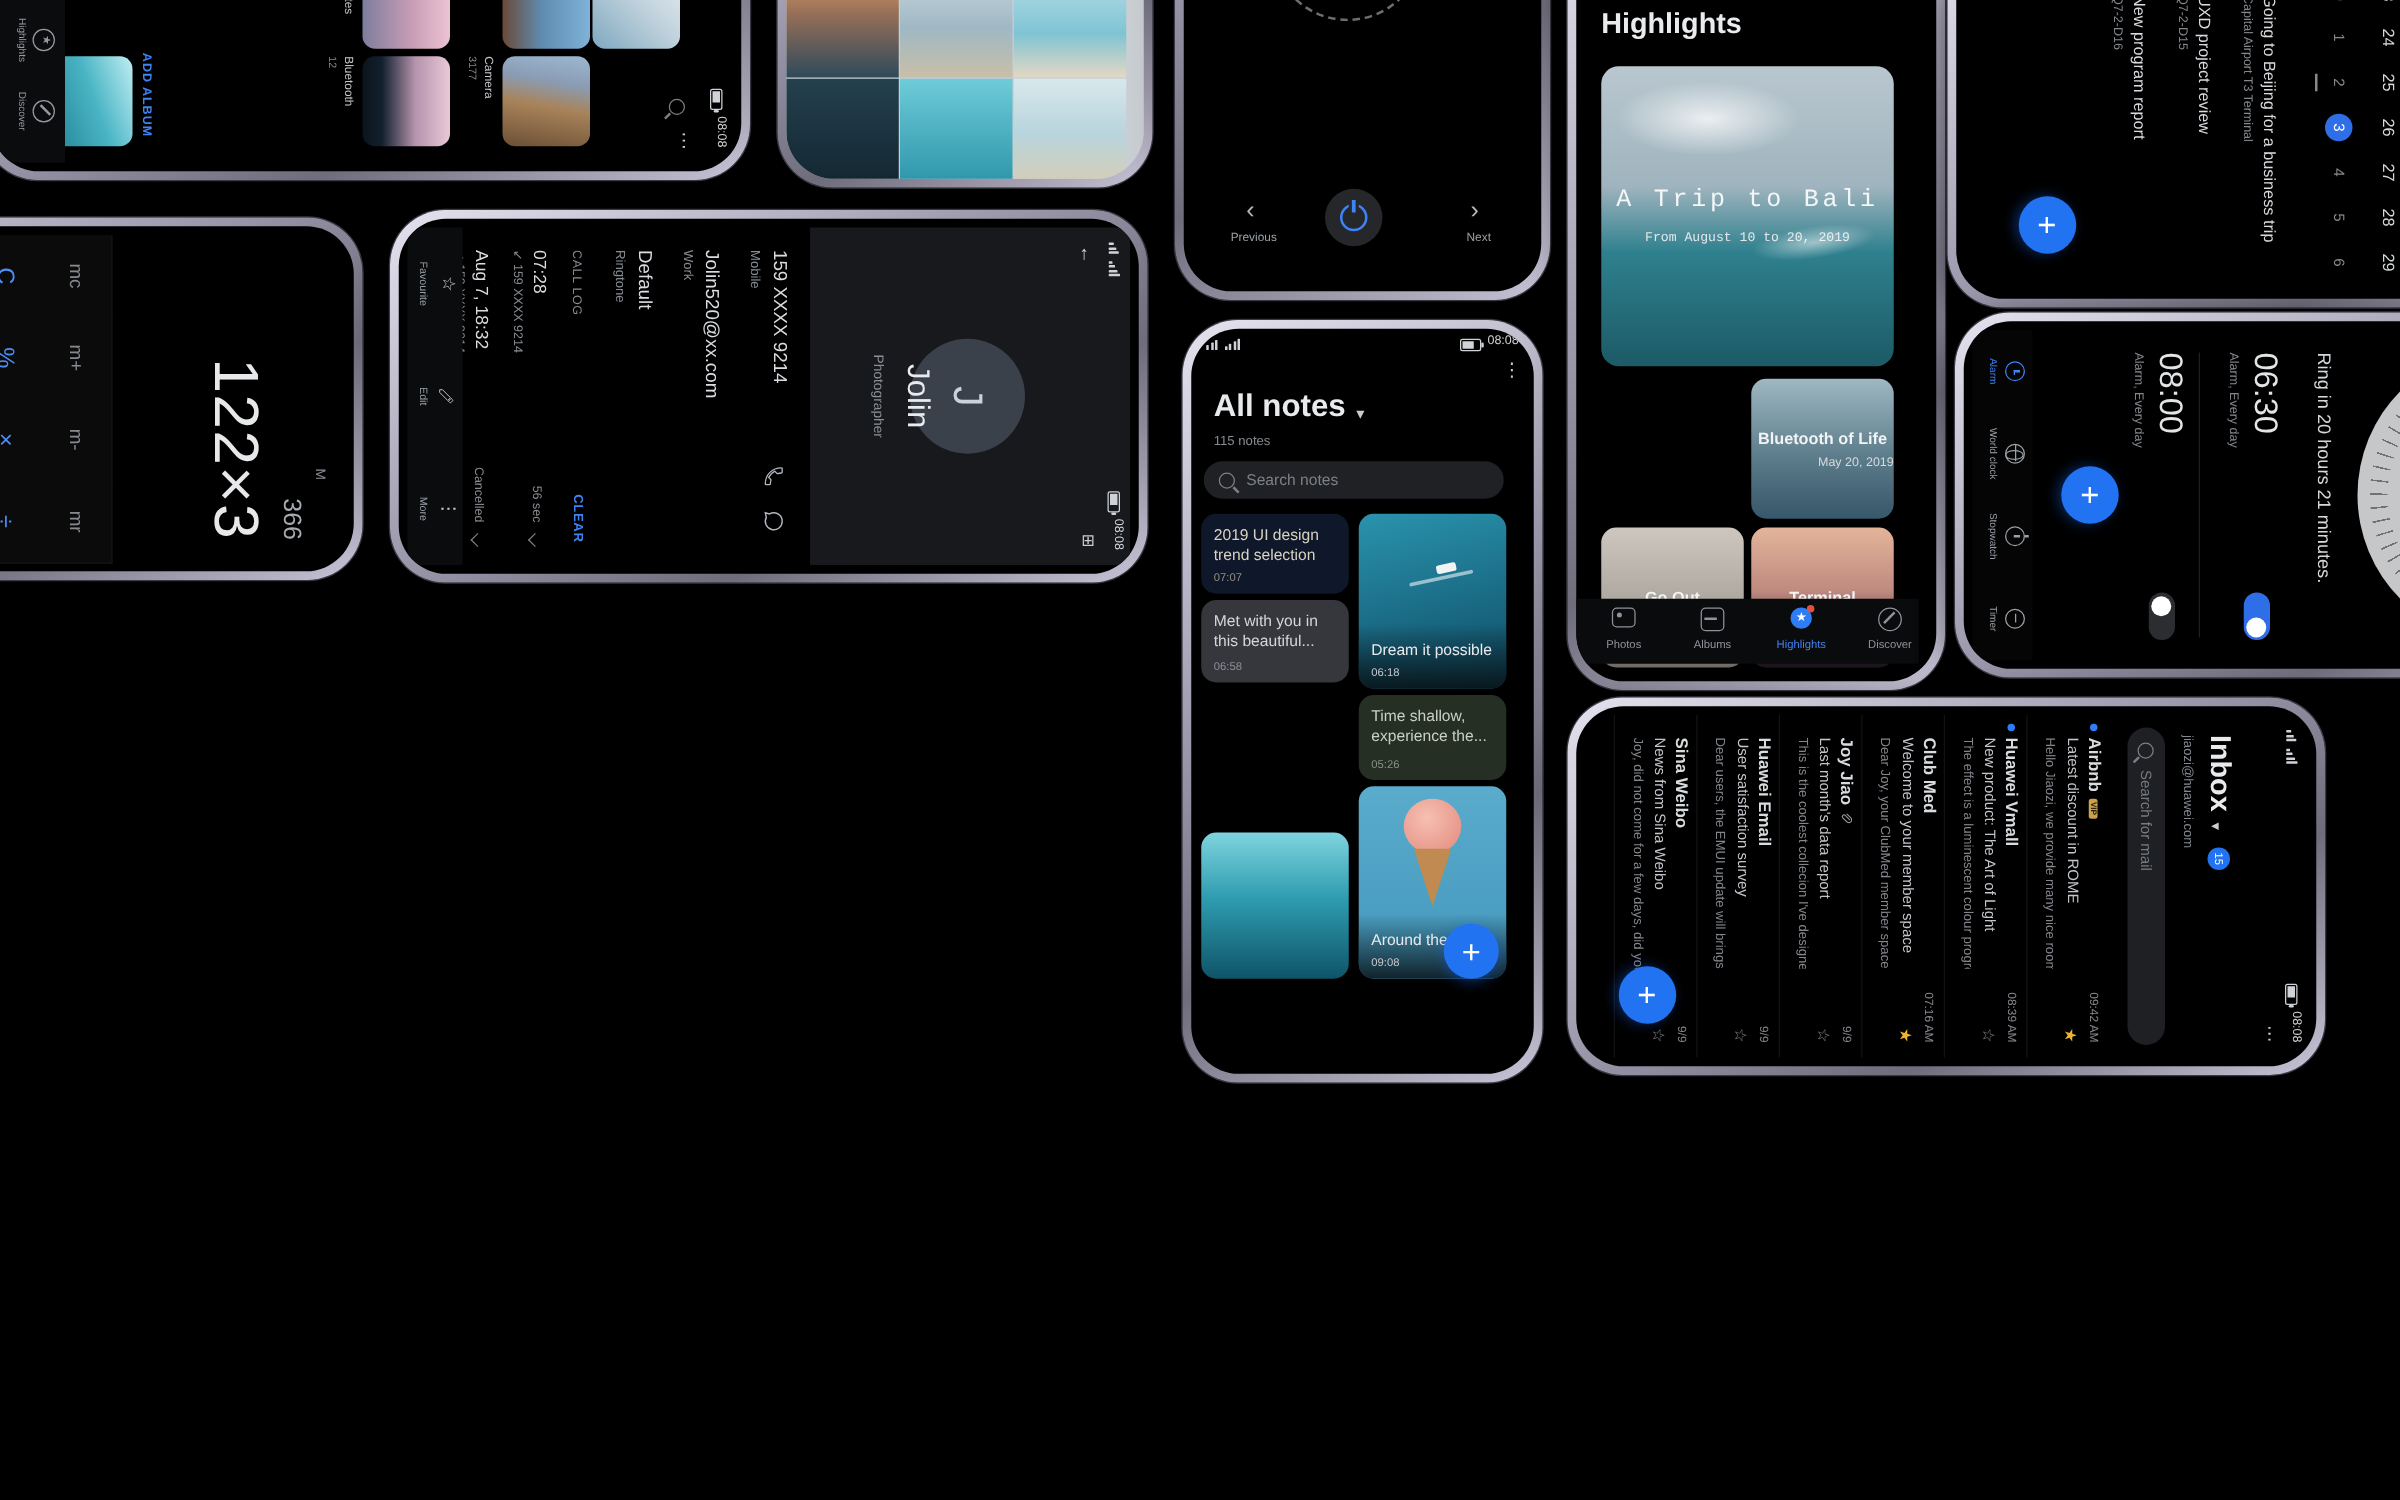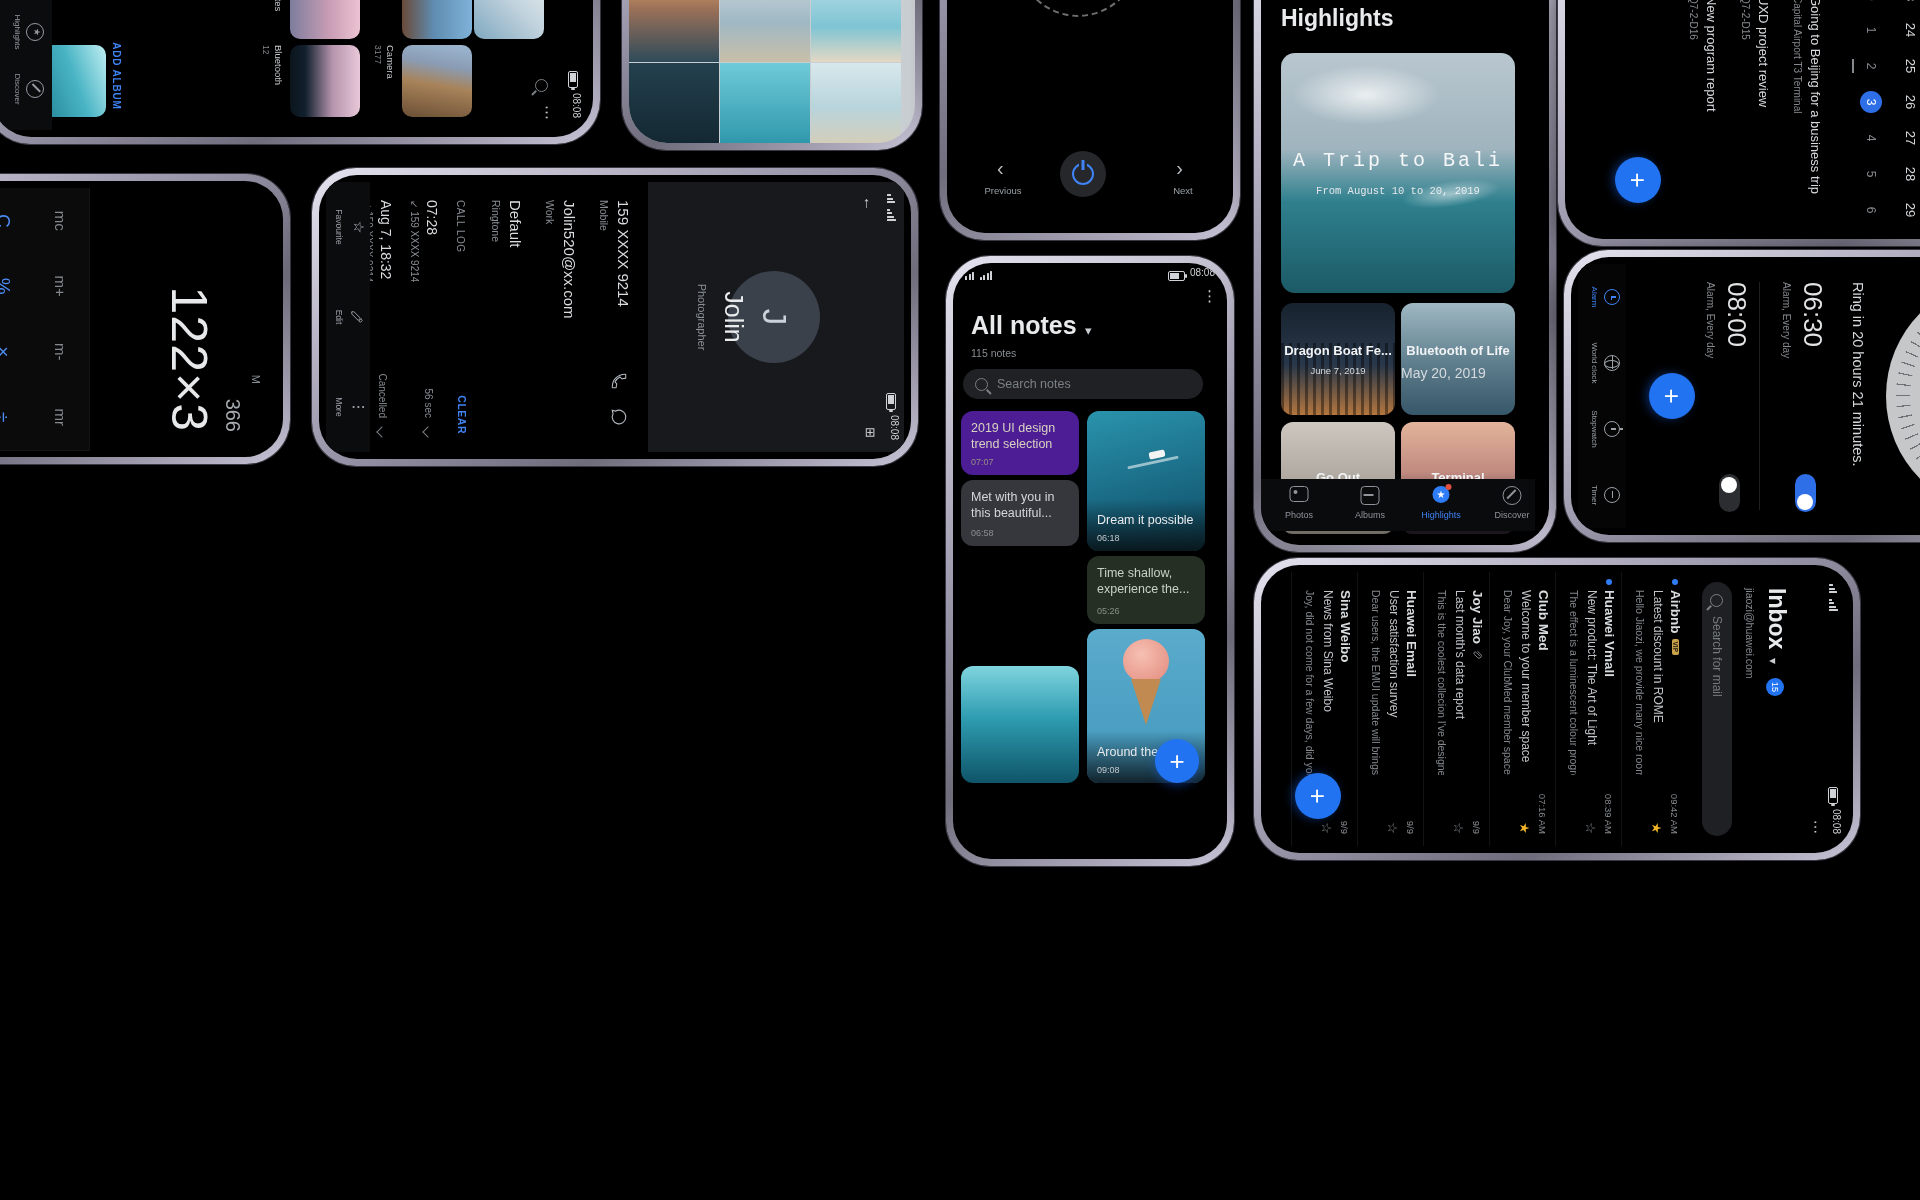--- a/index.html
+++ b/index.html
@@ -262,21 +262,21 @@
           <i style="height: 6px;"></i>
           <i style="height: 8px;"></i>
           <i style="height: 3px; margin-left: 4px;"></i>
           <i style="height: 5px;"></i>
           <i style="height: 7px;"></i>
           <i style="height: 9px;"></i>
         </div>
         <div class="batt" style="position: absolute; right: 42px; top: 8px; width: 15px; height: 8px;"></div>
         <div style="position: absolute; right: 12px; top: 4px; font-size: 10px; color: rgb(207, 210, 214);">08:08</div>
         <div style="position: absolute; right: 10px; top: 24px; font-size: 15px; color: rgb(201, 204, 208);">⋮</div>
-        <div style="position: absolute; left: 8px; top: 148px; width: 118px; height: 64px; border-radius: 12px; overflow: hidden; background: #4c1d95;">
+        <div style="position: absolute; left: 8px; top: 148px; width: 118px; height: 64px; border-radius: 12px; overflow: hidden; background: #0f172a;">
           <div style="position: absolute; left: 10px; top: 9px; width: 98px; font-size: 12.5px; line-height: 1.3; color: rgb(216, 211, 192);">2019 UI design trend selection</div>
           <div style="position: absolute; left: 10px; bottom: 8px; font-size: 9px; color: rgb(149, 143, 126);">07:07</div>
         </div>
         <div style="position: absolute; left: 8px; top: 217px; width: 118px; height: 66px; border-radius: 12px; overflow: hidden; background: rgb(53, 55, 60);">
           <div style="position: absolute; left: 10px; top: 9px; width: 98px; font-size: 12.5px; line-height: 1.3; color: rgb(211, 214, 218);">Met with you in this beautiful...</div>
           <div style="position: absolute; left: 10px; bottom: 8px; font-size: 9px; color: rgb(138, 143, 148);">06:58</div>
         </div>
         <div class="g-whale" style="position: absolute; left: 8px; top: 403px; width: 118px; height: 117px; border-radius: 12px; overflow: hidden;"></div>
         <div class="g-boat" style="position: absolute; left: 134px; top: 148px; width: 118px; height: 140px; border-radius: 12px; overflow: hidden;">
           <div style="position: absolute; left: 62px; top: 40px; width: 16px; height: 7px; background: rgb(242, 244, 244); border-radius: 2px; transform: rotate(-12deg);"></div>
@@ -304,28 +304,23 @@
 <div class="phone" id="p7">
   <div class="screen">
     <div class="up" id="p7c">
       <div id="p7-title">Highlights</div>
       <div id="p7-hero" class="g-surf">
         <div id="p7-hero-title">A Trip to Bali</div>
         <div id="p7-hero-sub">From August 10 to 20, 2019</div>
       <div style="position: absolute; left: 10px; top: 12px; width: 150px; height: 60px; background: radial-gradient(rgba(255, 255, 255, 0.75), transparent 70%);"></div>
           <div style="position: absolute; left: 120px; top: 128px; width: 100px; height: 26px; background: radial-gradient(rgba(255, 255, 255, 0.5), transparent 70%); transform: rotate(-8deg);"></div>
         </div>
-    <div class="g-city" style="position: absolute; left: 20px; top: 368px; width: 114px; height: 112px; border-radius: 12px; overflow: hidden;">
-          <div style="position: absolute; left: 0px; top: 40px; width: 114px; height: 72px; background: repeating-linear-gradient(90deg, rgba(0, 0, 0, 0.4) 0px, rgba(0, 0, 0, 0.4) 3px, transparent 3px, transparent 8px);"></div>
-          <div style="position: absolute; left: 0px; top: 40px; width: 114px; text-align: center; font-size: 13px; font-weight: 600; color: rgb(241, 243, 245);">Dragon Boat Fe...</div>
-          <div style="position: absolute; left: 0px; top: 62px; width: 114px; text-align: center; font-size: 9.5px; color: rgb(214, 218, 222);">June 7, 2019</div>
-        </div>
         <div class="g-mountains" style="position: absolute; left: 140px; top: 368px; width: 114px; height: 112px; border-radius: 12px; overflow: hidden;">
           <div style="position: absolute; left: 0px; top: 40px; width: 114px; text-align: center; font-size: 13px; font-weight: 600; color: rgb(241, 243, 245);">Bluetooth of Life</div>
-          <div style="position: absolute; left: 0px; top: 62px; width: 114px; text-align: left; font-size: 14px; color: rgb(214, 218, 222);">May 20, 2019</div>
+          <div style="position: absolute; left: 0px; top: 62px; width: 114px; text-align: right; font-size: 10px; color: rgb(214, 218, 222);">May 20, 2019</div>
         </div>
         <div class="g-goout" style="position: absolute; left: 20px; top: 487px; width: 114px; height: 112px; border-radius: 12px; overflow: hidden;">
           <div style="position: absolute; left: 0px; top: 48px; width: 114px; text-align: center; font-size: 13px; font-weight: 600; color: rgb(241, 243, 245);">Go Out</div>
         </div>
         <div class="g-graduate" style="position: absolute; left: 140px; top: 487px; width: 114px; height: 112px; border-radius: 12px; overflow: hidden;">
           <div style="position: absolute; left: 0px; bottom: 0px; width: 114px; height: 18px; background: rgb(29, 22, 30);"></div>
           <div style="position: absolute; left: 0px; top: 48px; width: 114px; text-align: center; font-size: 13px; font-weight: 600; color: rgb(241, 243, 245);">Terminal</div>
         </div>
         <div style="position: absolute; left: 0px; top: 544px; width: 274px; height: 52px; background: rgb(10, 11, 13);">
           <div style="position: absolute; left: 5px; top: 0px; width: 66px; height: 52px;">

